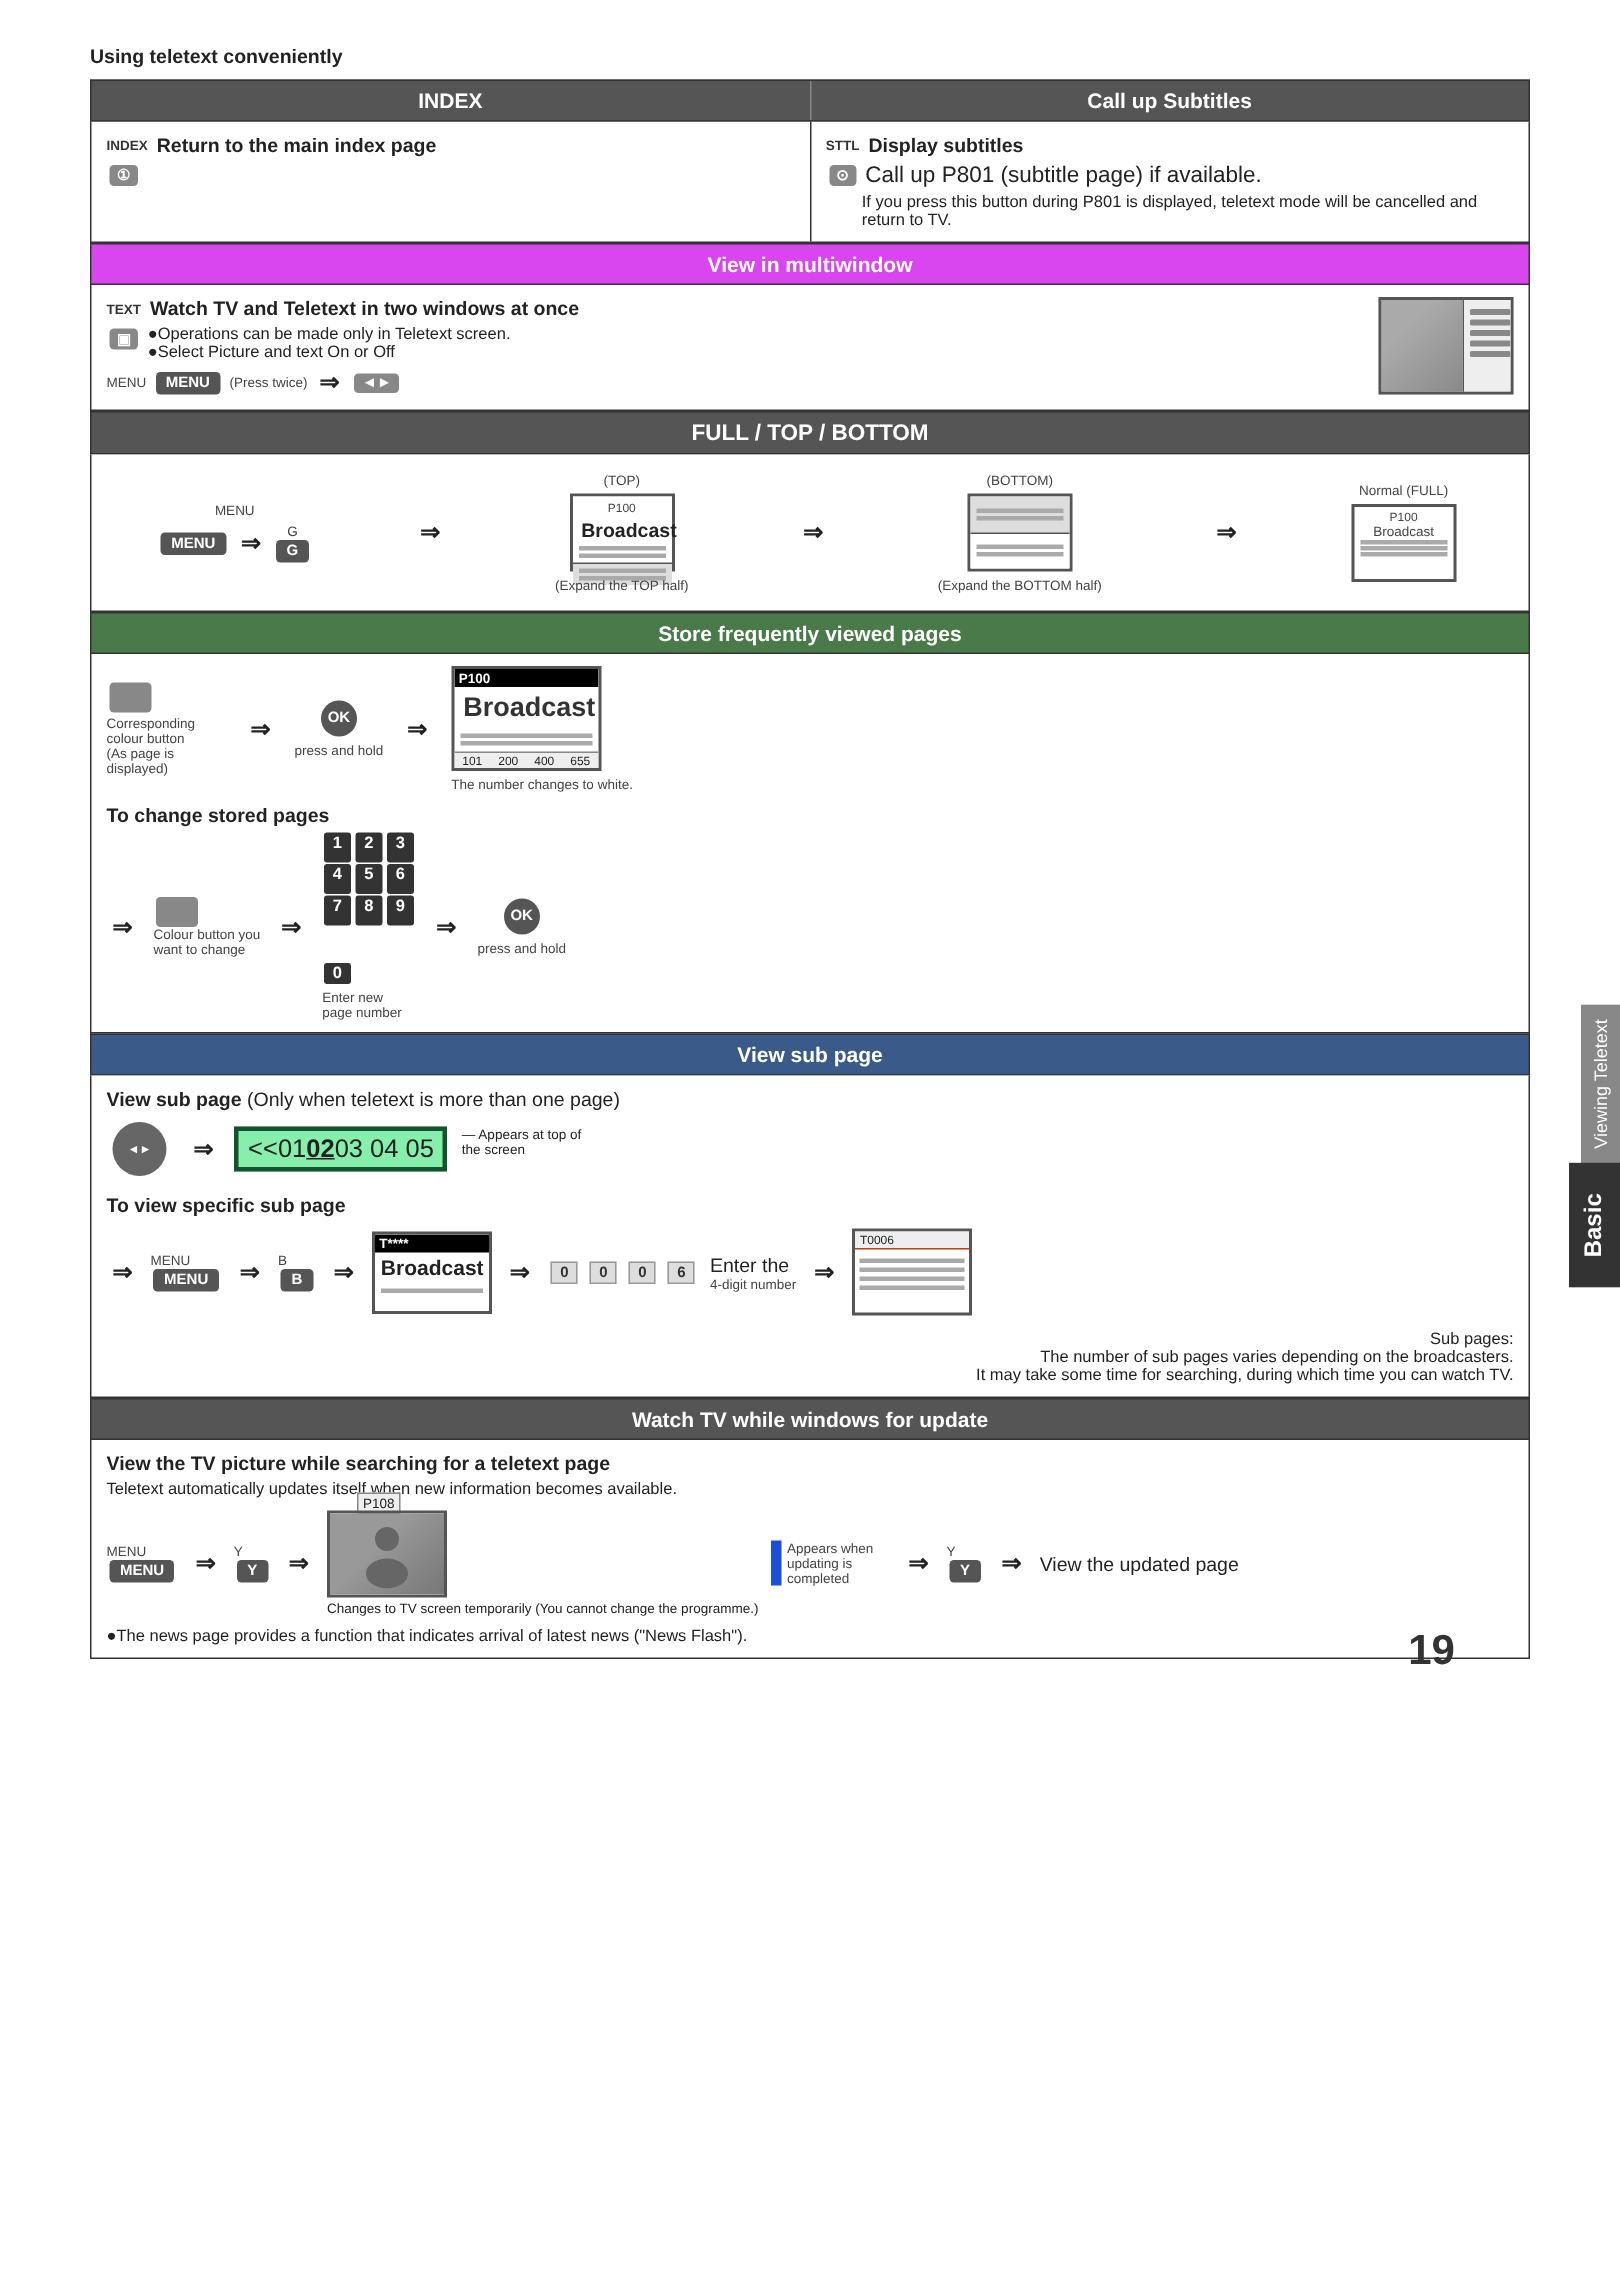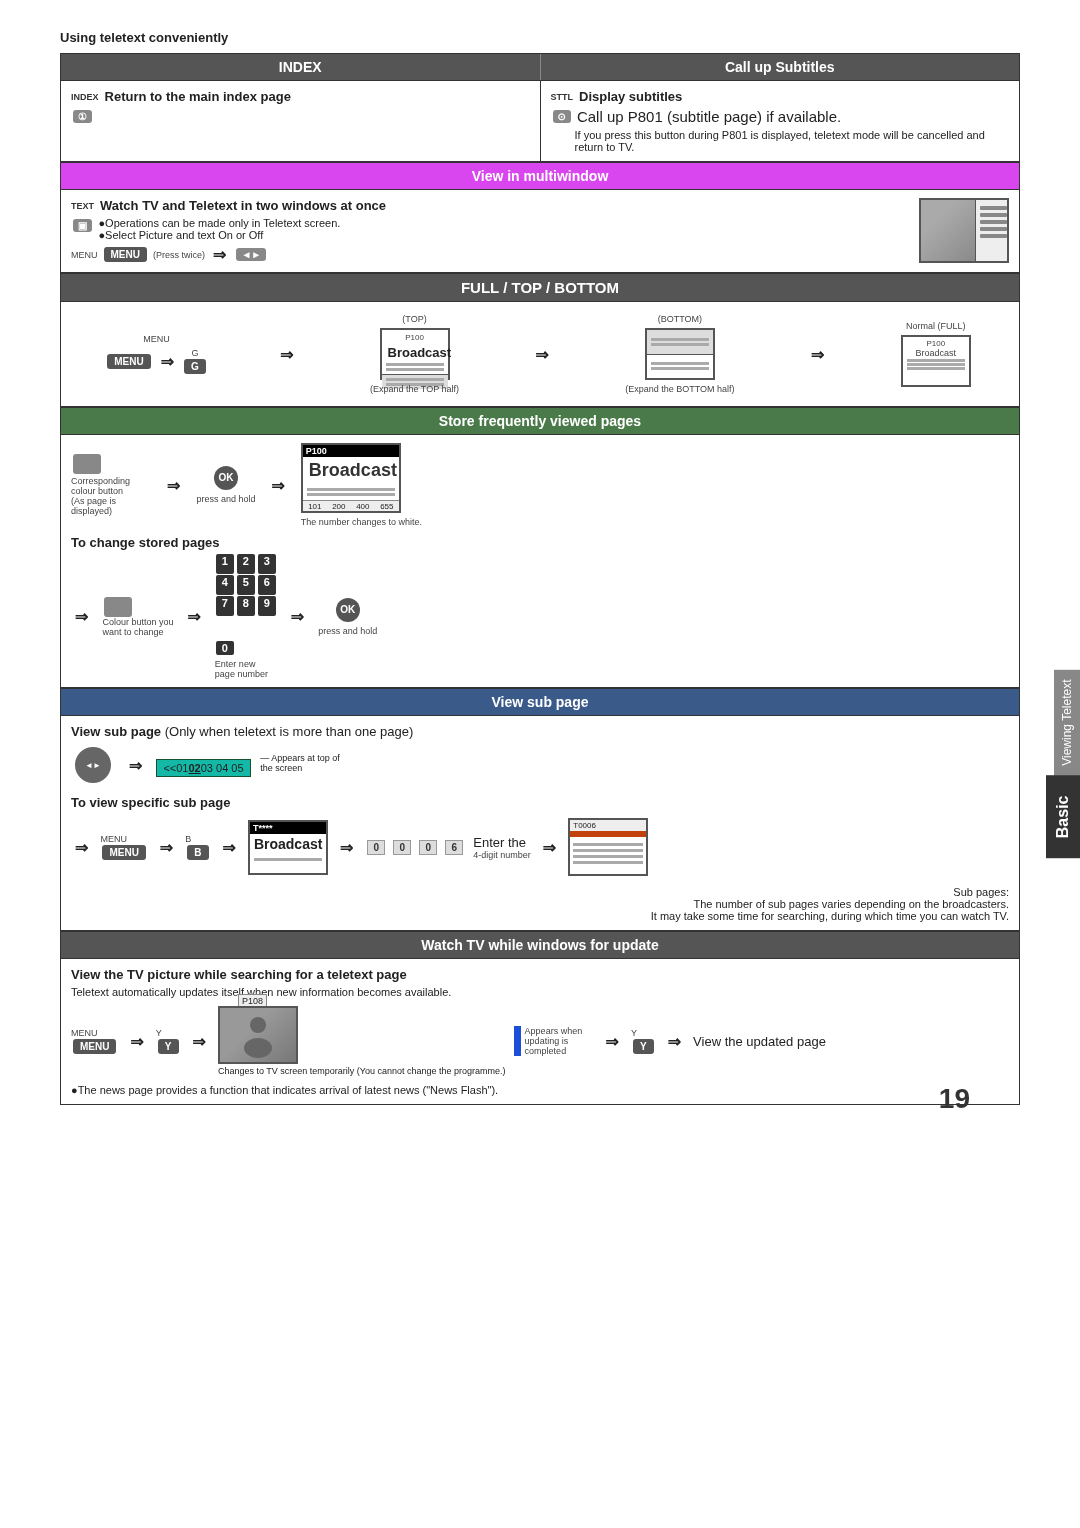--- a/index.html
+++ b/index.html
@@ -357,21 +357,21 @@
       border: 2px solid #555;
       width: 80px;
       height: 58px;
       background: #fff;
       vertical-align: middle;
     }
     .t0006-box .t-title {
       font-size: 8px;
       background: #eee;
       padding: 1px 3px;
-      border-bottom: 6px solid #c2410c;
+      border-bottom: 1px solid #c2410c;
     }
     .t0006-box .t-lines {
       padding: 3px;
     }
     .t0006-box .t-line {
       height: 3px;
       background: #aaa;
       margin: 3px 0;
     }
     .fbt-diagram {
@@ -667,21 +667,21 @@
       <div class="mb8">
         <span class="bold">View sub page</span>
         <span>(Only when teletext is more than one page)</span>
       </div>
       <div style="display:flex; align-items:center; gap:10px; margin-bottom:12px; flex-wrap:wrap;">
 
         <div class="nav-circle"></div>
         <span class="arrow-double">⇒</span>
 
         <div>
-          <div style="display:inline-flex; border:1px solid #14532d; background:#14b8a6; font-size:11px; padding:2px 6px; vertical-align:middle;">
+          <div style="display:inline-flex; border:3px solid #14532d; background:#86efac; font-size:17px; padding:2px 6px; vertical-align:middle;">
             &lt;&lt;01 <span style="text-decoration:underline; font-weight:bold;">02</span> 03 04 05
           </div>
           <span style="font-size:9px; margin-left:6px; display:inline-block; max-width:100px;">— Appears at top of<br>the screen</span>
         </div>
       </div>
 
       <div class="bold mb8">To view specific sub page</div>
       <div style="display:flex; align-items:center; flex-wrap:wrap; gap:8px; margin-bottom:10px;">
         <span class="arrow-double">⇒</span>
         <div>

